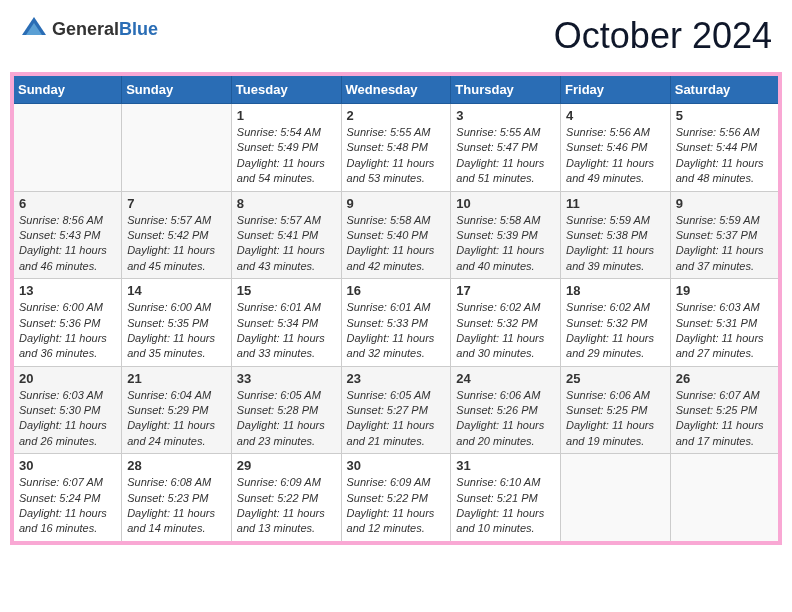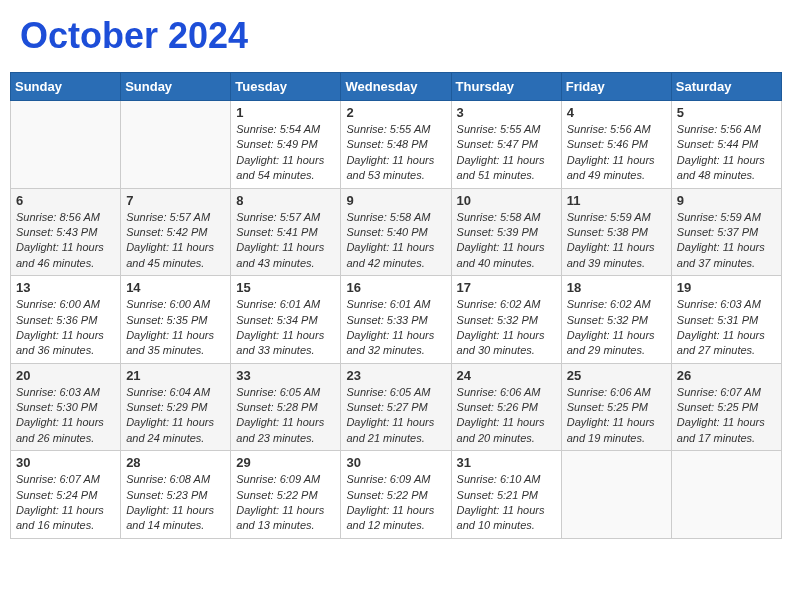--- a/index.html
+++ b/index.html
@@ -34,31 +34,31 @@
     }
     .logo-icon {
       width: 28px;
       height: 28px;
     }
     .title-block {
       text-align: right;
     }
     .month-title {
       font-size: 36px;
-      font-weight: bold;
-      color: #1d4ed8;
+      font-weight: normal;
+      color: #0f172a;
     }
     .location {
       font-size: 15px;
       color: #555;
     }
     .calendar {
       width: 100%;
       border-collapse: collapse;
-      border: 1px solid #f9a8d4;
+      border: 4px solid #f9a8d4;
     }
     .calendar th {
       background-color: #2a6db5;
       color: #fff;
       font-size: 13px;
       font-weight: bold;
       padding: 6px 4px;
       text-align: left;
       border: 1px solid #1e5a9a;
     }
@@ -92,20 +92,29 @@
       font-style: italic;
     }
     .empty-cell {
       background: #f9f9f9 !important;
     }
   </style>
 </head>
 <body>
 
 <div class="header">
+  <div class="logo">
+    <svg class="logo-icon" viewBox="0 0 28 28">
+      <polygon points="14,2 26,20 2,20" fill="#2a6db5"></polygon>
+      <polygon points="14,8 22,20 6,20" fill="#5a9fd4"></polygon>
+    </svg>
+    <div>
+      <span class="logo-text-general">General</span><span class="logo-text-blue">Blue</span>
+    </div>
+  </div>
   <div class="title-block">
     <div class="month-title">October 2024</div>
   </div>
 </div>
 
 <table class="calendar">
   <thead>
     <tr>
     <th>Sunday</th>
         <th>Sunday</th>

